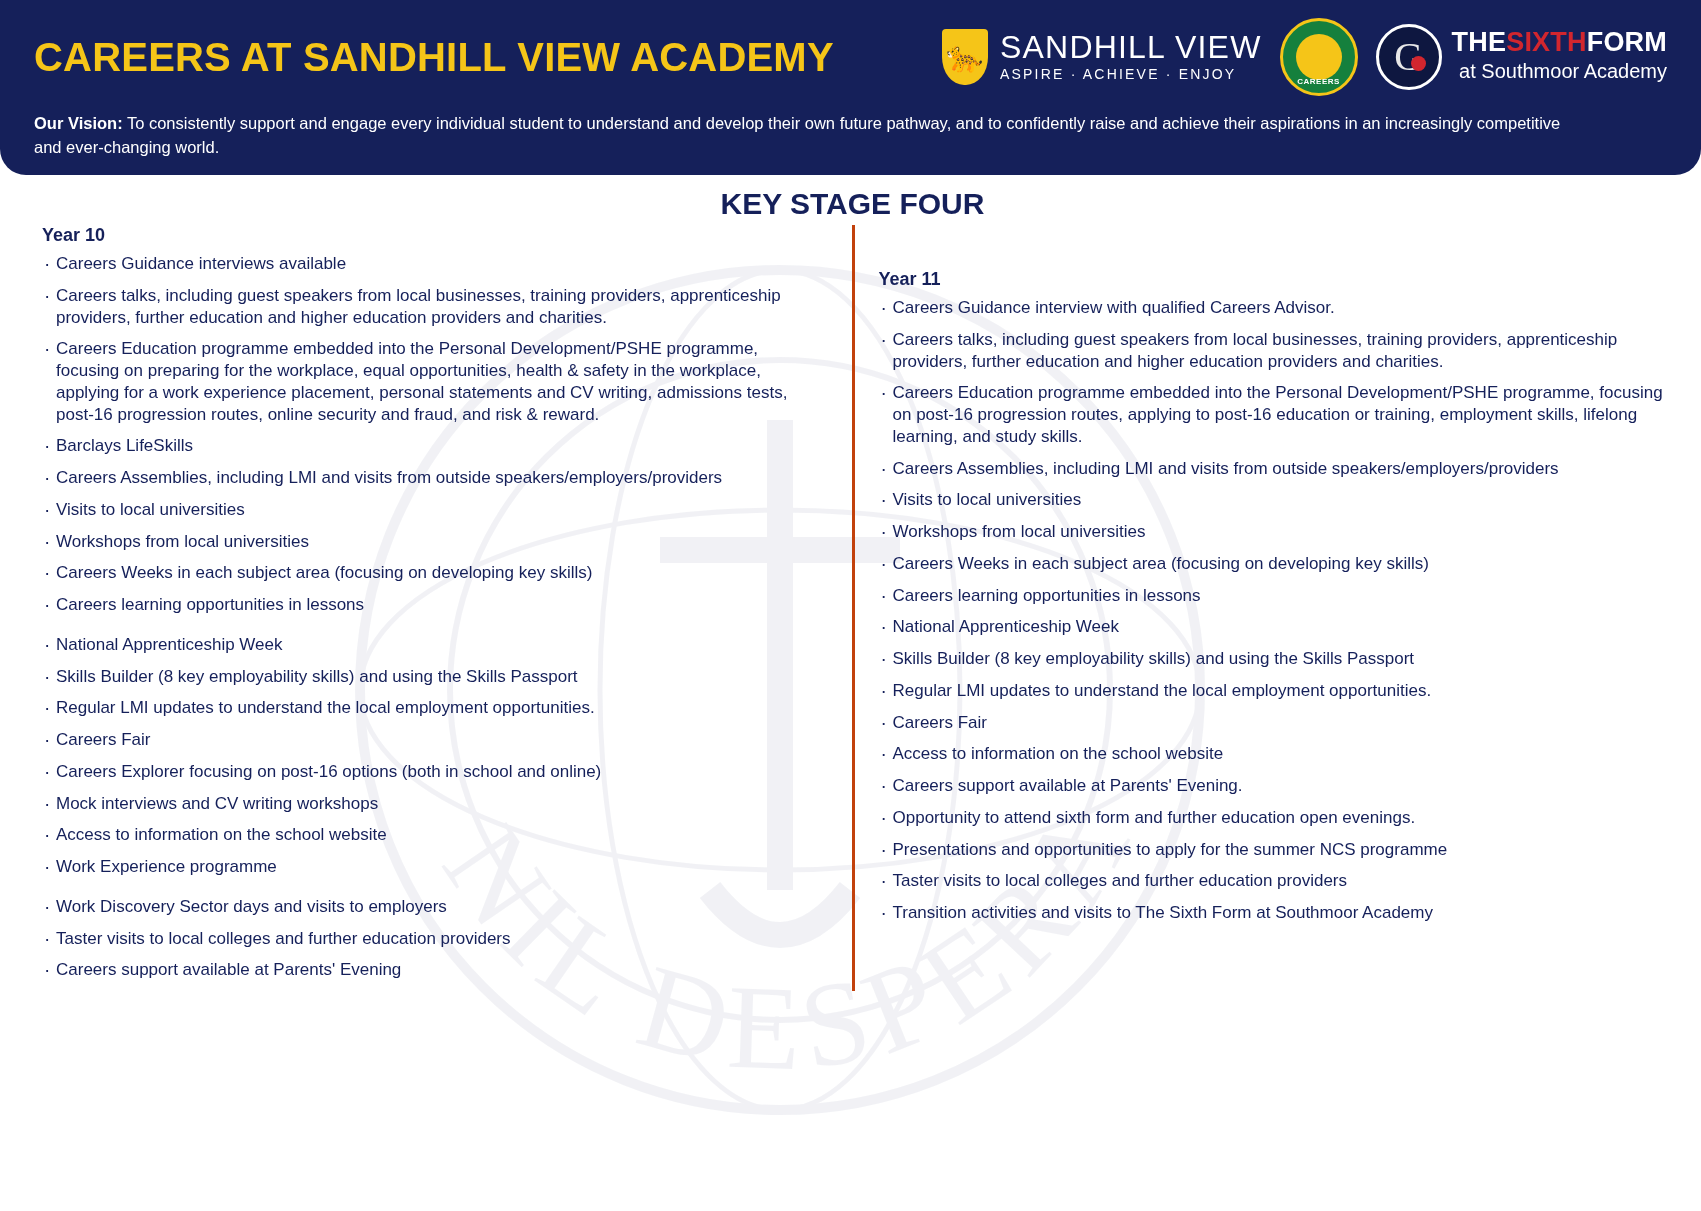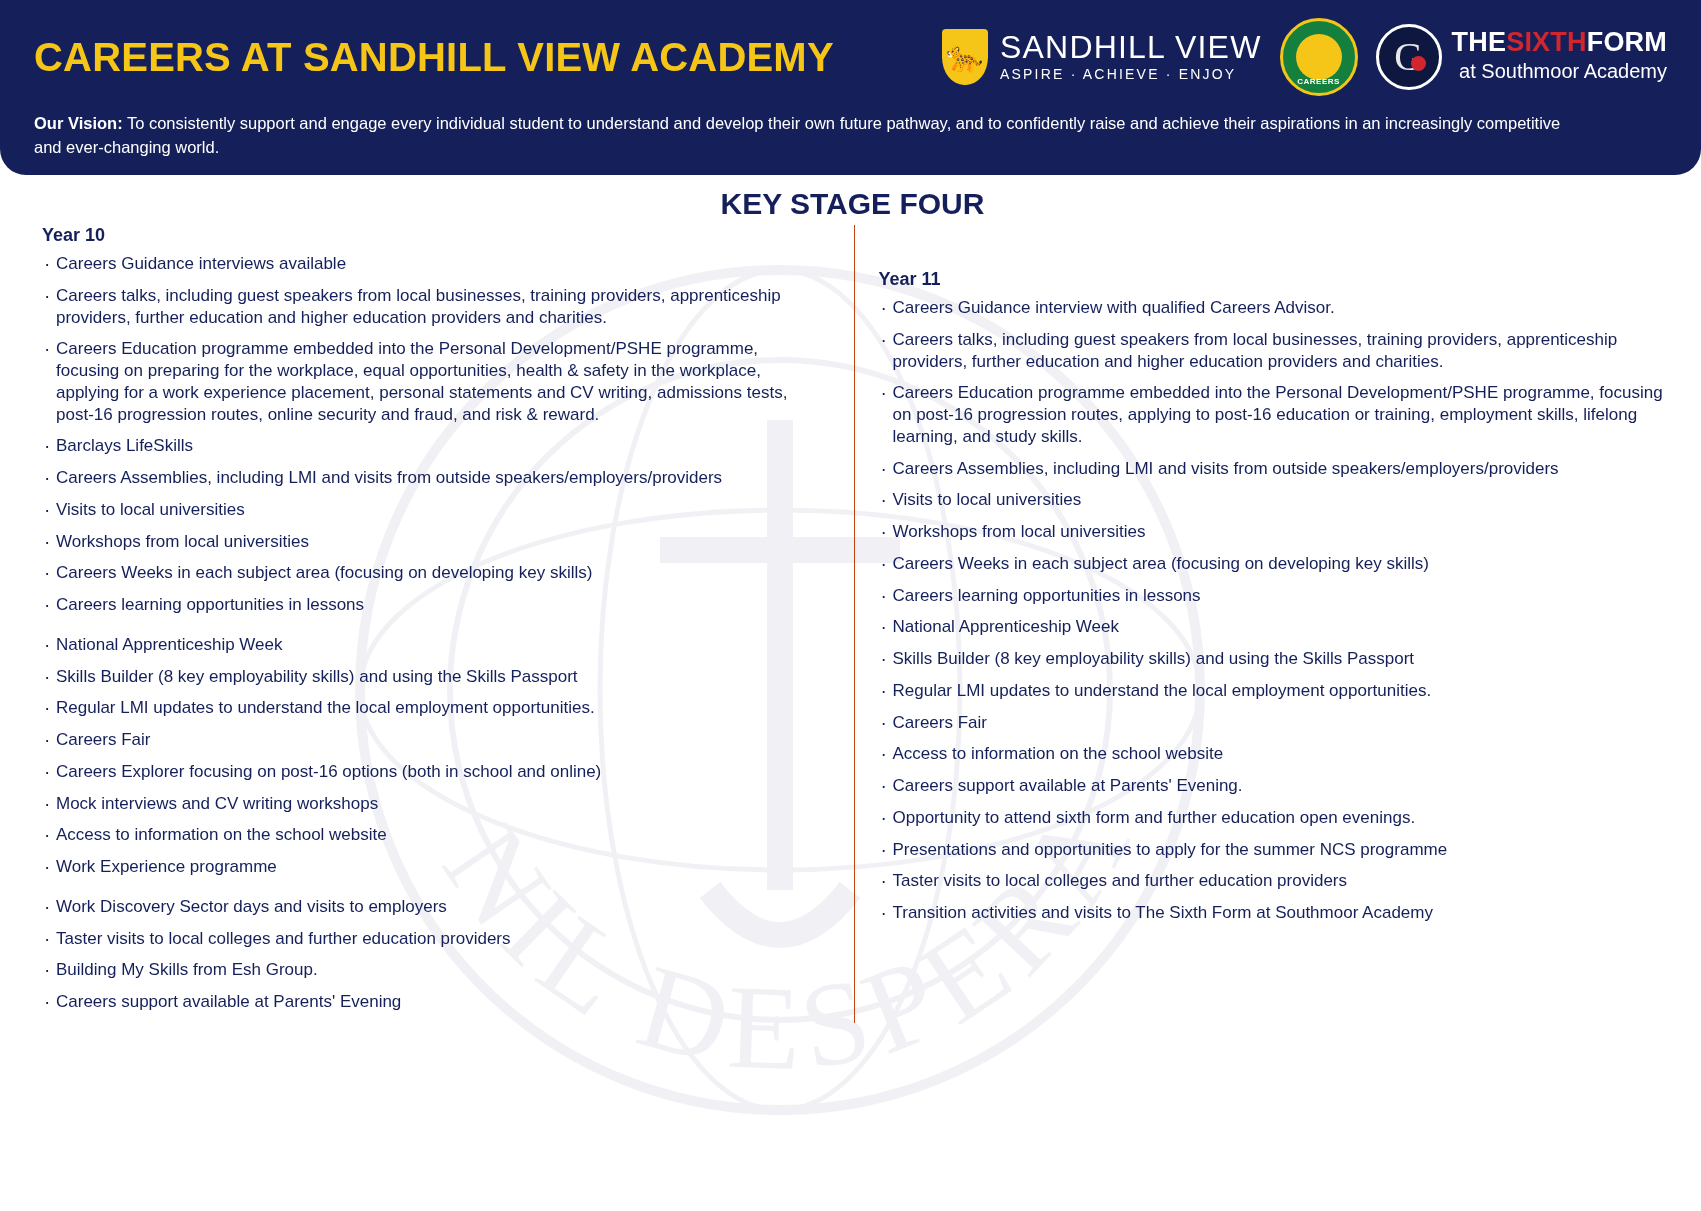--- a/index.html
+++ b/index.html
@@ -200,21 +200,21 @@
     z-index: 2;
     padding: 0 34px 0 42px;
     box-sizing: border-box;
   }
   .col {
     width: 50%;
     box-sizing: border-box;
   }
   .col-left {
     padding-right: 29px;
-    border-right: 1px solid #c2410c;
+    border-right: 3px solid #c2410c;
   }
   .col-right {
     padding-left: 24px;
     margin-top: 44px;
   }
   .col-title {
     font-size: 18px;
     font-weight: bold;
     color: #15205a;
     margin-bottom: 7px;
@@ -320,21 +320,20 @@
       <li class="gap-before">National Apprenticeship Week</li>
       <li>Skills Builder (8 key employability skills) and using the Skills Passport</li>
       <li>Regular LMI updates to understand the local employment opportunities.</li>
       <li>Careers Fair</li>
       <li>Careers Explorer focusing on post-16 options (both in school and online)</li>
       <li>Mock interviews and CV writing workshops</li>
       <li>Access to information on the school website</li>
       <li>Work Experience programme</li>
       <li class="gap-before">Work Discovery Sector days and visits to employers</li>
       <li>Taster visits to local colleges and further education providers</li>
-      <li>Building My Skills from Esh Group.</li>
       <li>Careers support available at Parents' Evening</li>
     </ul>
   </div>
 
   <div class="col col-right">
     <div class="col-title">Year 11</div>
     <ul class="items">
       <li>Careers Guidance interview with qualified Careers Advisor.</li>
       <li>Careers talks, including guest speakers from local businesses, training providers, apprenticeship providers, further education and higher education providers and charities.</li>
       <li>Careers Education programme embedded into the Personal Development/PSHE programme, focusing on post-16 progression routes, applying to post-16 education or training, employment skills, lifelong learning, and study skills.</li>

